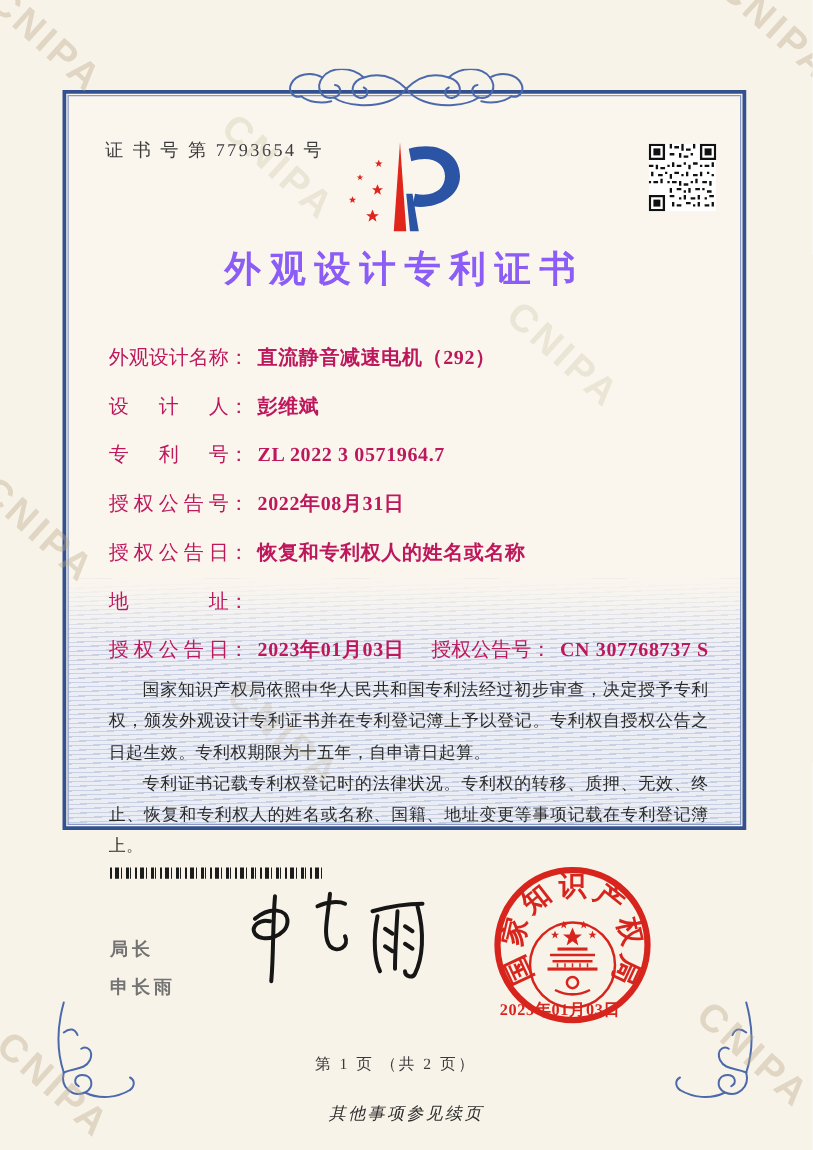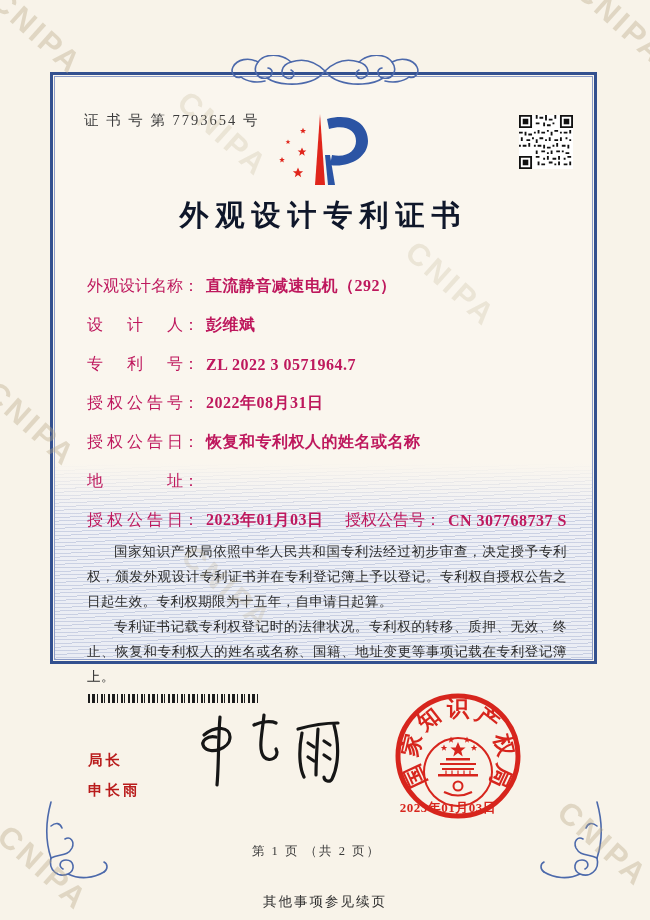--- a/index.html
+++ b/index.html
@@ -28,21 +28,21 @@
   .orn-top { position:absolute; left:219px; top:55px; z-index:3; }
   .orn-corner { position:absolute; z-index:3; }
   .orn-bl { left:38px; top:796px; }
   .orn-br { left:538px; top:796px; }
 
   
   .cert-no { position:absolute; left:31px; top:36px; font-size:14.5px; letter-spacing:2px; color:#3c3c3c; }
   .logo { position:absolute; left:222px; top:36px; }
   .qr { position:absolute; left:466px; top:40px; width:54px; height:54px; }
   .title { position:absolute; left:0; right:0; top:121px; text-align:center;
-           font-size:29px; font-weight:bold; letter-spacing:7px; color:#0f172a; }
+           font-size:29px; font-weight:bold; letter-spacing:7px; color:#8b5cf6; }
 
   .fields { position:absolute; left:34px; top:192px; right:26px; font-size:16px; color:#be185d; }
   .row { height:39px; display:flex; align-items:center; position:relative; }
   .flabel { display:inline-block; width:96px; text-align:justify; text-align-last:justify; }
   .fcolon { display:inline-block; }
   .fvalue { margin-left:7px; letter-spacing:0.5px; white-space:nowrap;font-weight:bold; }
   .grant2 { position:absolute; left:258px; top:0; height:39px; display:flex; align-items:center; }
 
   .body-text { position:absolute; left:34px; top:464px; width:480px; font-size:13.5px;
                line-height:25px; color:#2b2b2b; letter-spacing:0.4px; }
@@ -50,28 +50,28 @@
 
   .barcode { position:absolute; left:35px; top:619px; width:170px; height:9px;
       background:repeating-linear-gradient(90deg,
         #1c1c1c 0 2px, rgba(0,0,0,0) 2px 4px,
         #1c1c1c 4px 7px, rgba(0,0,0,0) 7px 9px,
         #1c1c1c 9px 10px, rgba(0,0,0,0) 10px 13px,
         #1c1c1c 13px 15px, rgba(0,0,0,0) 15px 16px,
         #1c1c1c 16px 17px, rgba(0,0,0,0) 17px 20px); }
 
   .signer { position:absolute; left:35px; top:670px; font-size:14.5px; font-weight:600;
-            letter-spacing:3px; color:#b91c1c; line-height:30px; }
+            letter-spacing:3px; color:#737373; line-height:30px; }
   .signature { position:absolute; left:137px; top:630px; }
   .seal { position:absolute; left:337px; top:613px; }
 
   .page-indicator { position:absolute; left:0; right:14px; top:768px; text-align:center;
                     font-size:12.5px; letter-spacing:2px; color:#3a3a3a; }
   .footer-note { position:absolute; left:0; right:0; top:882px; text-align:center; z-index:2;
-                 font-size:13.5px; letter-spacing:2px; color:#2e2e2e;margin-top:11px; }
+                 font-size:13.5px; font-style:italic; letter-spacing:2px; color:#2e2e2e; }
 </style>
 </head>
 <body>
 
 <div class="page">
 
   <div class="frame">
     <div class="guilloche"></div>
     <div class="frame-inner-line"></div>
 

